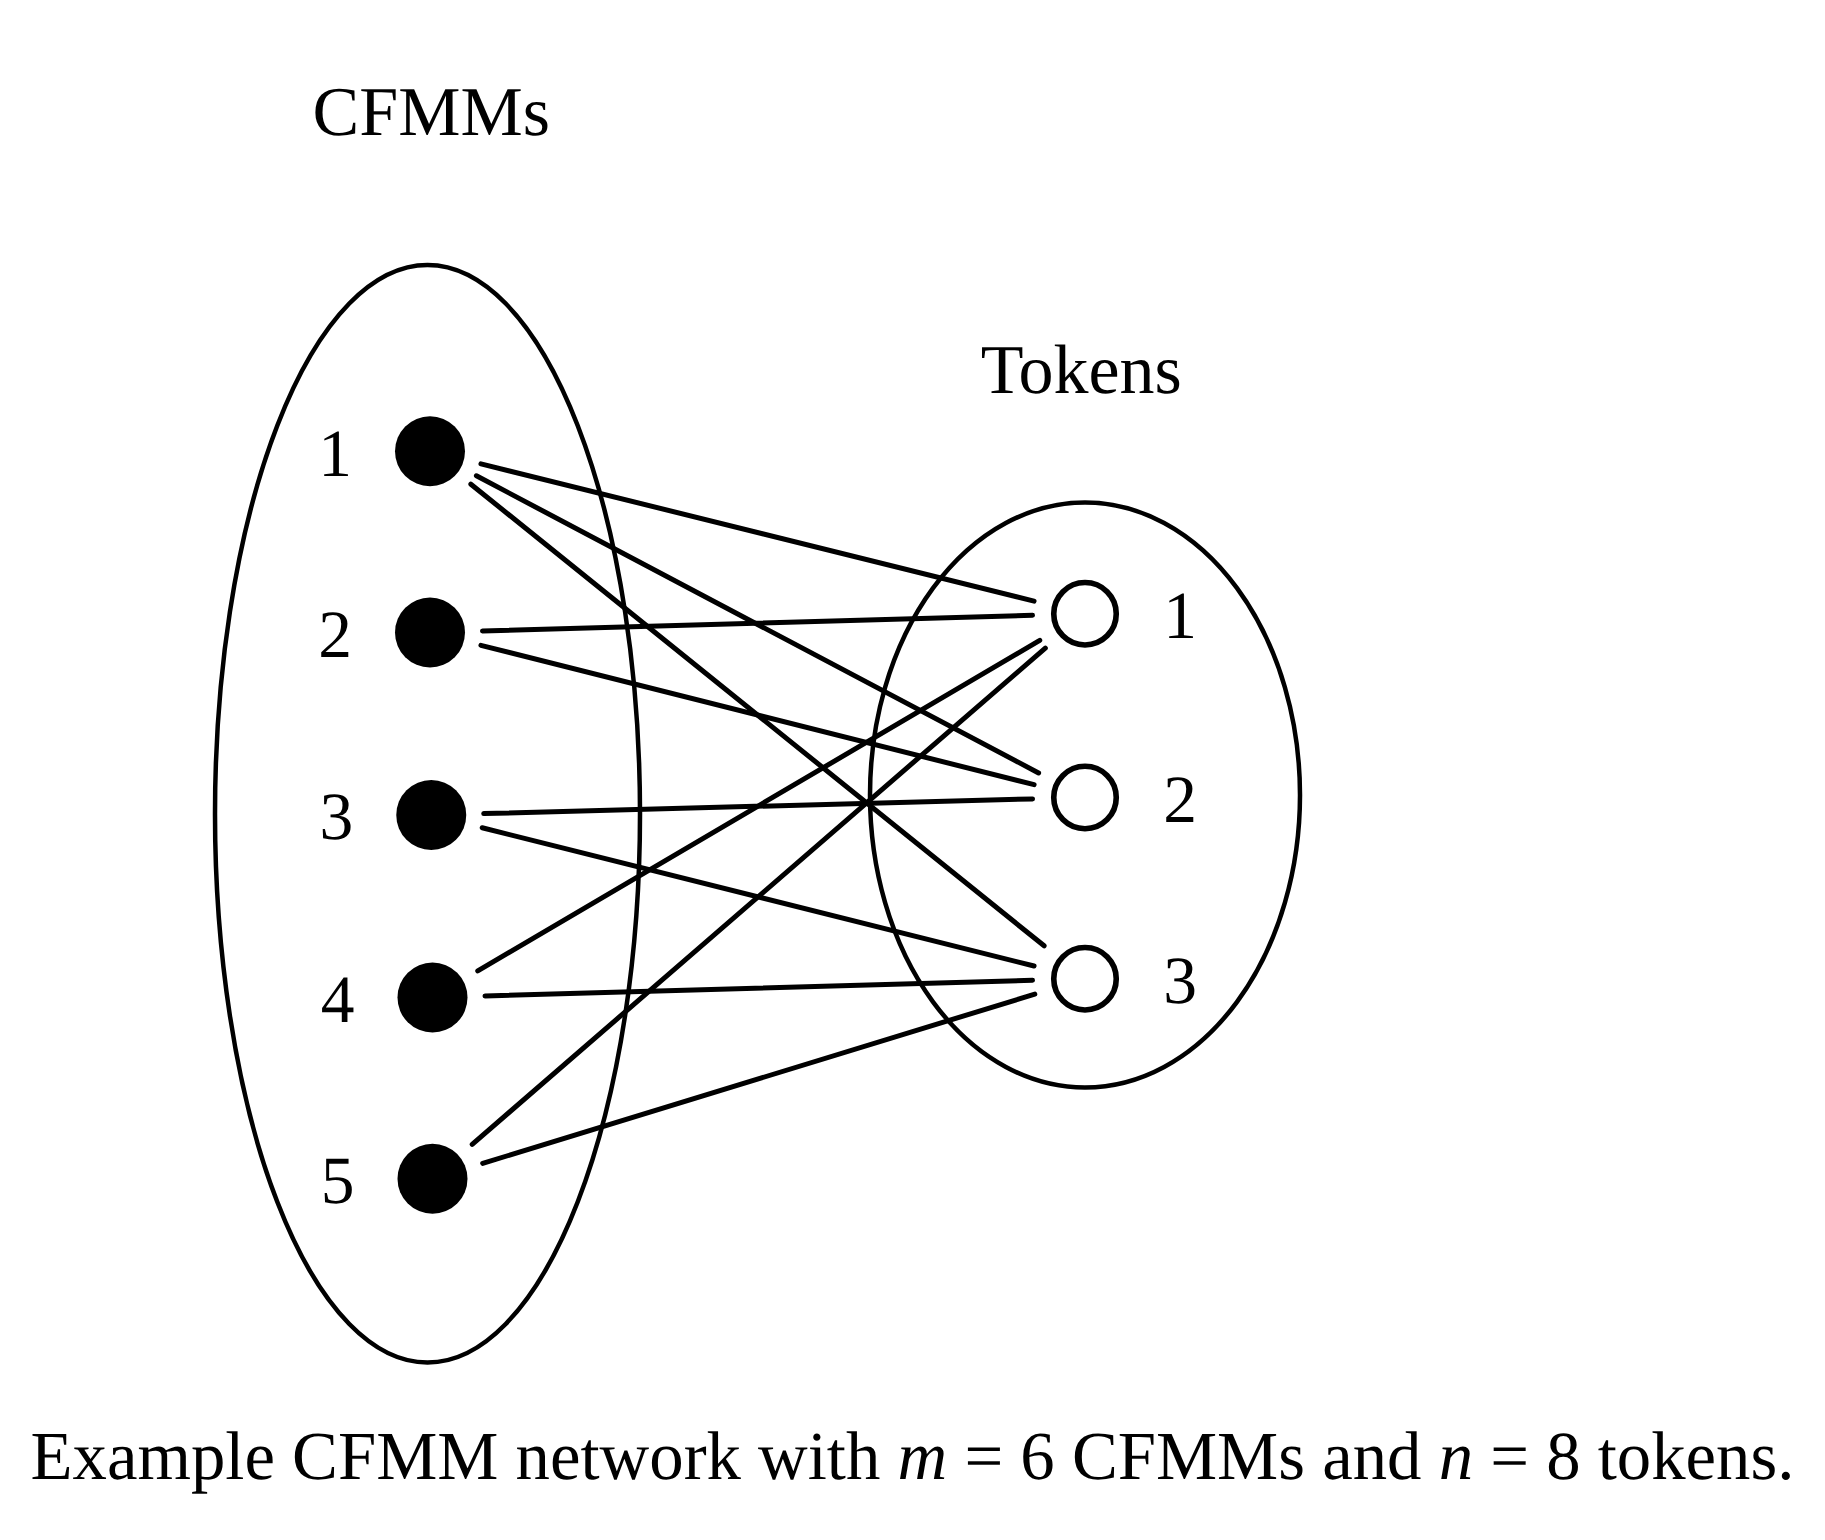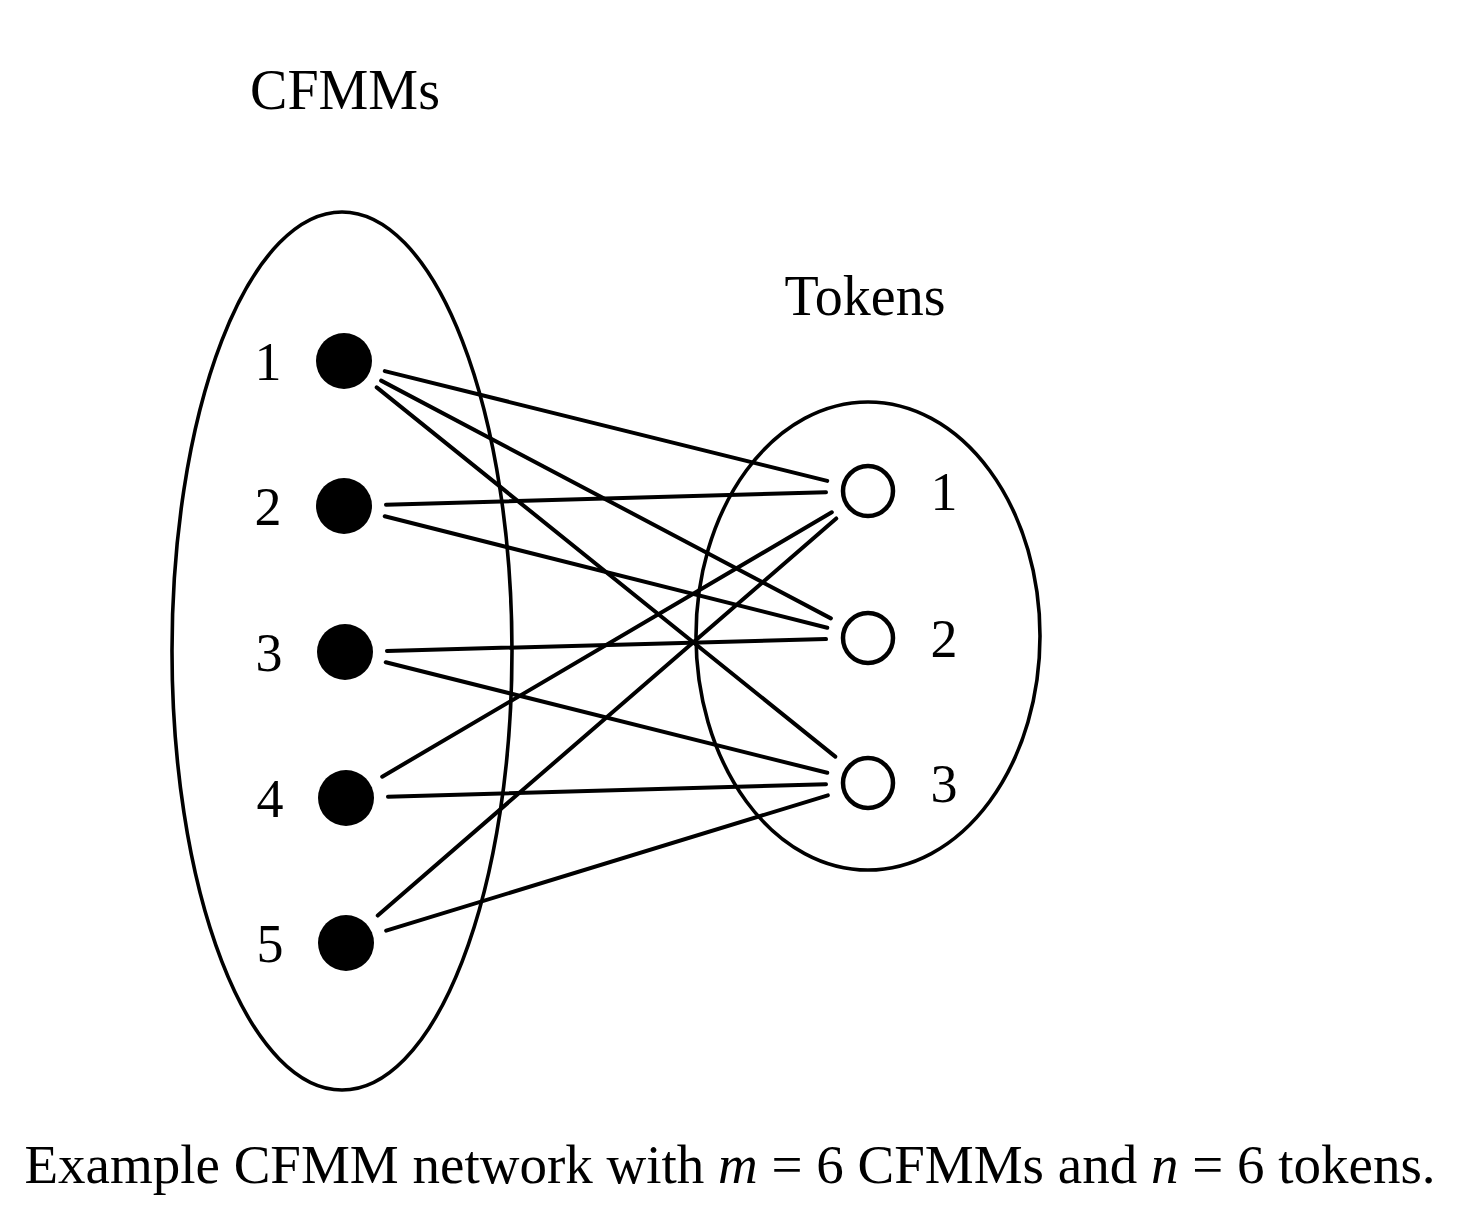--- a/index.html
+++ b/index.html
@@ -88,14 +88,14 @@
         <text x="270" y="943" dy="0.36em" text-anchor="middle" class="node-label">5</text>
         <text x="944" y="491" dy="0.36em" text-anchor="middle" class="node-label">1</text>
         <text x="944" y="638" dy="0.36em" text-anchor="middle" class="node-label">2</text>
         <text x="944" y="783" dy="0.36em" text-anchor="middle" class="node-label">3</text>
       </g>
   </svg>
 
   <div class="set-title" style="left: 345px; top: 62px;">CFMMs</div>
   <div class="set-title" style="left: 865px; top: 268px;">Tokens</div>
 
-  <div class="caption"><span class="seg">Example CFMM network with </span><span class="seg italic">m</span><span class="seg"> = 6 CFMMs and </span><span class="seg italic">n</span><span class="seg"> = 6 tokens.</span></div>
+  <div class="caption"><span class="seg">Example CFMM network with </span><span class="seg italic">m</span><span class="seg"> = 6 CFMMs and </span><span class="seg italic">n</span><span class="seg"> = 8 tokens.</span></div>
 </div>
 
 </body></html>

